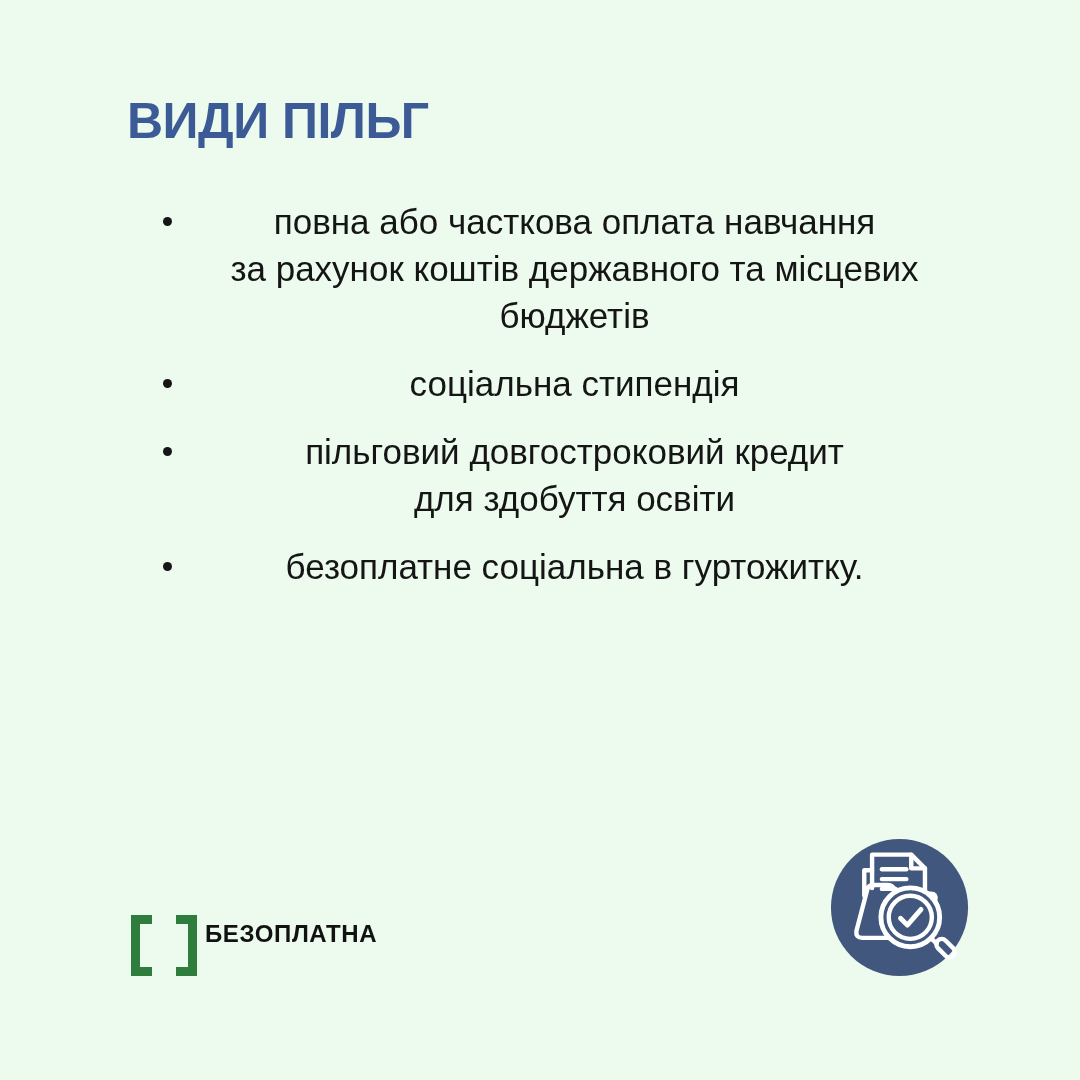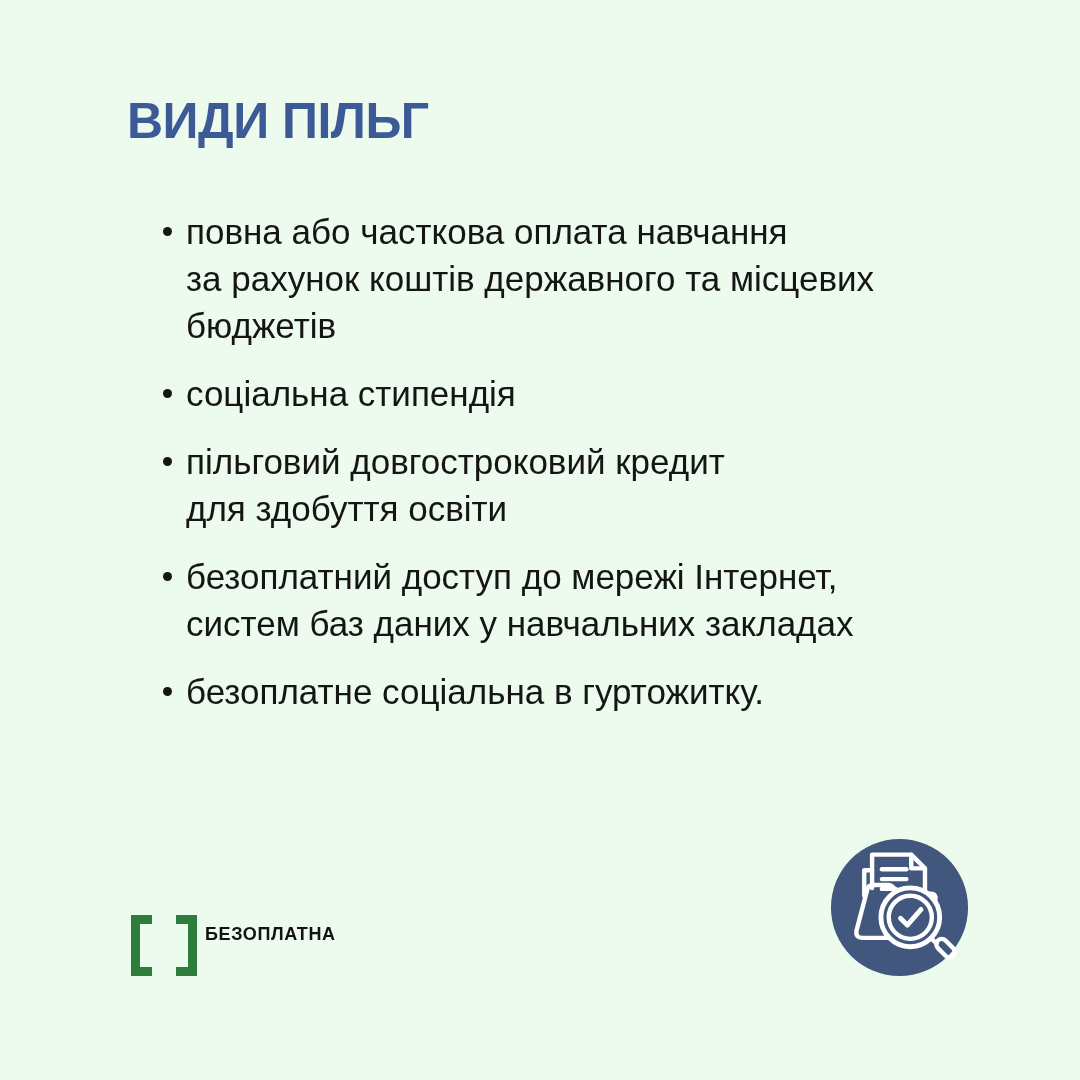--- a/index.html
+++ b/index.html
@@ -10,20 +10,21 @@
     width: 1080px;
     height: 1080px;
     position: relative;
     background: #ecfbee;
     font-family: "Liberation Sans", "DejaVu Sans", sans-serif;
     overflow: hidden;
   }
   .canvas {
     position: absolute;
     inset: 0;
+    text-align: center;
   }
   
   .title {
     position: absolute;
     left: 127px;
     top: 93px;
     font-size: 50px;
     line-height: 56px;
     font-weight: bold;
     letter-spacing: -0.5px;
@@ -35,21 +36,21 @@
     left: 163px;
     top: 190px;
     width: 800px;
     list-style: none;
     margin: 0;
     padding: 0;
   }
   .benefits li {
     position: relative;
     padding-left: 23px;
-    margin: 18px 0 21px 0;
+    margin: 8px 0 21px 0;
     font-size: 35px;
     line-height: 47px;
     color: #151515;
   }
   .benefits li .dot {
     position: absolute;
     left: 0;
     top: 19px;
     width: 9px;
     height: 9px;
@@ -82,21 +83,21 @@
   .bracket.right {
     left: 45px;
     border-right: 9px solid #2f7d3c;
     border-top: 9px solid #2f7d3c;
     border-bottom: 9px solid #2f7d3c;
   }
   .logo-text {
     position: absolute;
     left: 74px;
     top: 8px;
-    font-size: 18px;
+    font-size: 24px;
     line-height: 22px;
     font-weight: bold;
     letter-spacing: 0.6px;
     color: #121212;
     white-space: nowrap;
   }
   
   .badge {
     position: absolute;
     left: 829px;
@@ -123,25 +124,20 @@
 бюджетів</span>
     </li>
     <li>
       <span class="dot"></span>
       <span class="li-text">соціальна стипендія</span>
     </li>
     <li>
       <span class="dot"></span>
       <span class="li-text">пільговий довгостроковий кредит
 для здобуття освіти</span>
-    </li>
-    <li>
-      <span class="dot"></span>
-      <span class="li-text">безоплатний доступ до мережі Інтернет,
-систем баз даних у навчальних закладах</span>
     </li>
     <li>
       <span class="dot"></span>
       <span class="li-text">безоплатне соціальна в гуртожитку.</span>
     </li>
   </ul>
 
   <div class="logo">
     <span class="bracket left"></span>
     <span class="bracket right"></span>

